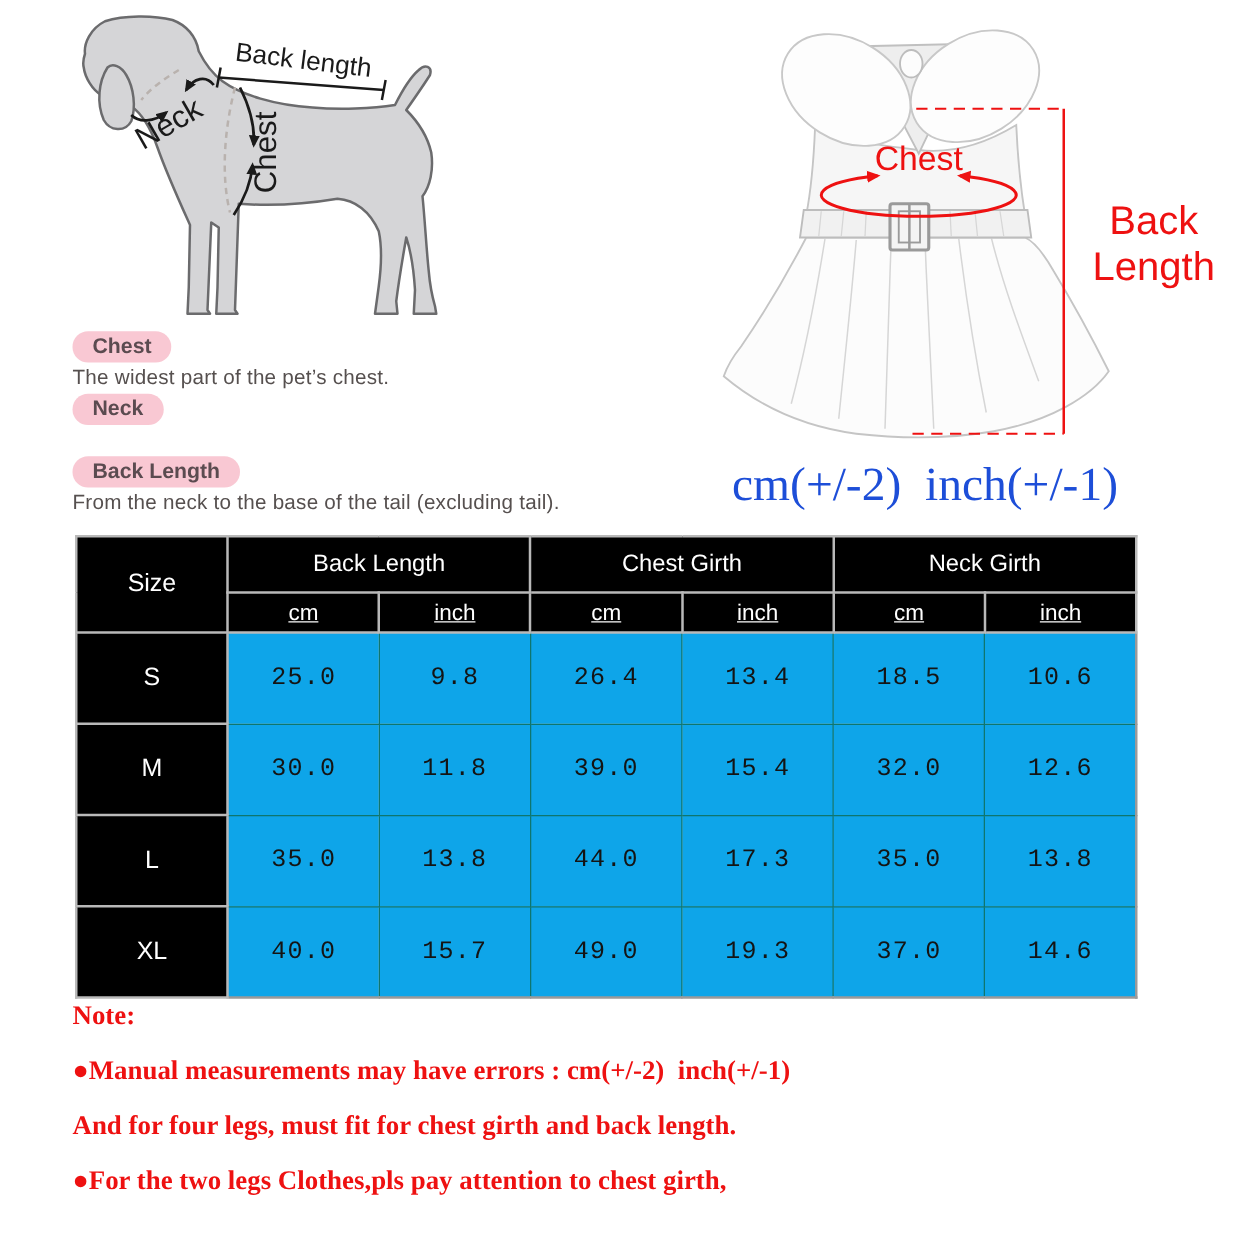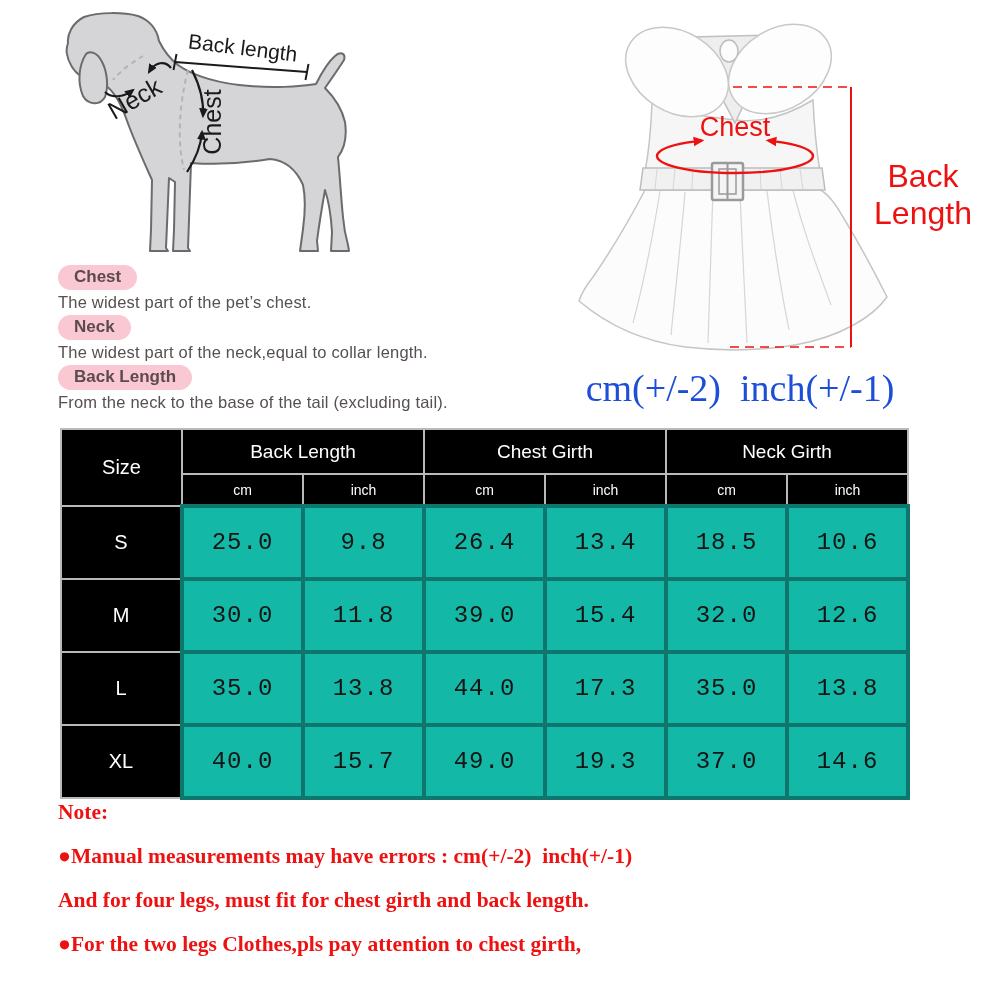--- a/index.html
+++ b/index.html
@@ -17,26 +17,26 @@
         font-family:"Liberation Sans",sans-serif;font-size:32px;line-height:37px;color:#ee1111;}
   .tolerance-note{position:absolute;left:558px;top:366px;width:364px;text-align:center;
         font-family:"Liberation Serif",serif;font-weight:400;font-size:38px;color:#1d4ed8;white-space:pre;}
 
   
   table.size-table{position:absolute;left:60px;top:428px;width:850px;
         border-collapse:collapse;table-layout:fixed;border:2px solid #9a9a9a;}
   .size-table th{background:#000000;color:#ffffff;font-family:"Liberation Sans",sans-serif;
         font-weight:400;border:2px solid #b9b9b9;text-align:center;vertical-align:middle;}
   .size-table th.group{font-size:19px;}
-  .size-table th.unit{font-size:14px;}
+  .size-table th.unit{font-size:18px;text-decoration:underline;}
   .size-table th.size-head{font-size:20px;}
   .size-table th.row-head{font-size:20px;}
-  .size-table td{background:#14b8a6;color:#141414;border:4px solid #0f766e;
+  .size-table td{background:#0ea5e9;color:#141414;border:1px solid #0f766e;
         text-align:center;vertical-align:middle;
-        font-family:"Liberation Mono",monospace;font-size:24px;letter-spacing:1px;}
+        font-family:"Liberation Mono",monospace;font-size:20px;letter-spacing:1px;}
   .size-table thead tr.r1{height:45px;}
   .size-table thead tr.r2{height:32px;}
   .size-table tbody tr{height:73px;}
 
   
   .notes{position:absolute;left:58px;top:800px;width:930px;color:#ee1111;
         font-family:"Liberation Serif",serif;font-weight:700;font-size:21.5px;}
   .notes .line{margin:0 0 19px 0;white-space:pre;}
 
   
@@ -95,21 +95,20 @@
     <text x="84" y="96" transform="rotate(-30 84 96)" text-anchor="middle" font-size="25" fill="#1a1a1a">Neck</text>
     <text x="166" y="112" transform="rotate(-90 166 112)" text-anchor="middle" font-size="25" fill="#1a1a1a">Chest</text>
   </svg>
 
   <div class="def-block" style="top:265px;">
     <span class="pill">Chest</span>
     <div class="def-text">The widest part of the pet’s chest.</div>
   </div>
   <div class="def-block" style="top:315px;">
     <span class="pill">Neck</span>
-    <div class="def-text">The widest part of the neck,equal to collar length.</div>
   </div>
   <div class="def-block" style="top:365px;">
     <span class="pill">Back Length</span>
     <div class="def-text">From the neck to the base of the tail (excluding tail).</div>
   </div>
 
   <svg class="dress-svg" width="430" height="355" viewBox="0 0 430 355">
     <defs>
       <marker id="ah-red" viewBox="0 0 10 10" refX="7" refY="5" markerWidth="12" markerHeight="12" markerUnits="userSpaceOnUse" orient="auto">
         <path d="M0,1 L9,5 L0,9 Z" fill="#ee1111"></path>

